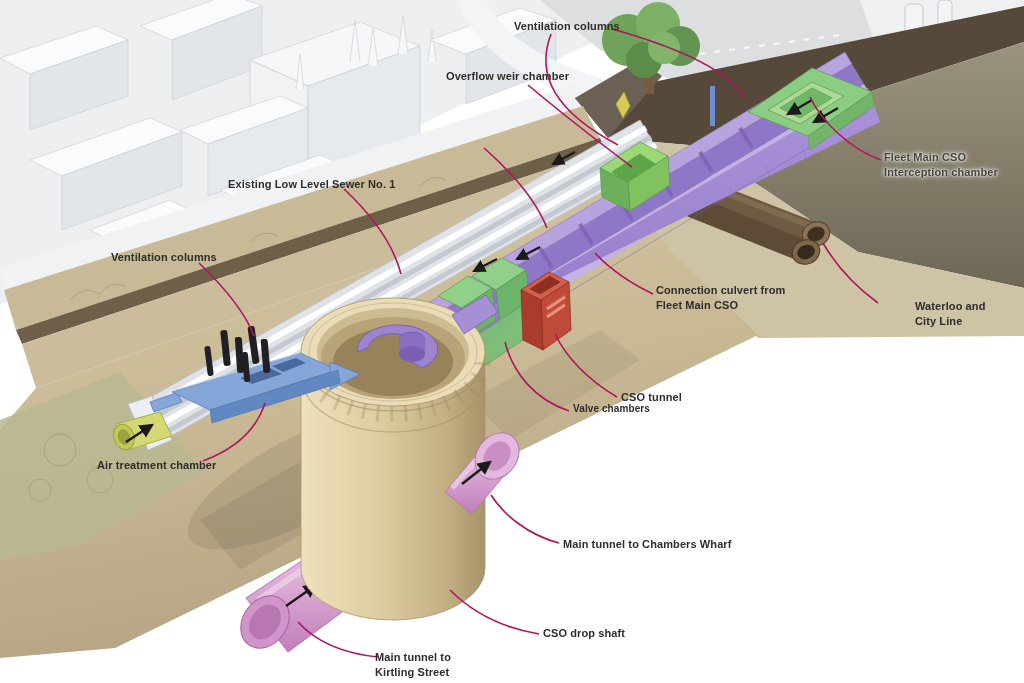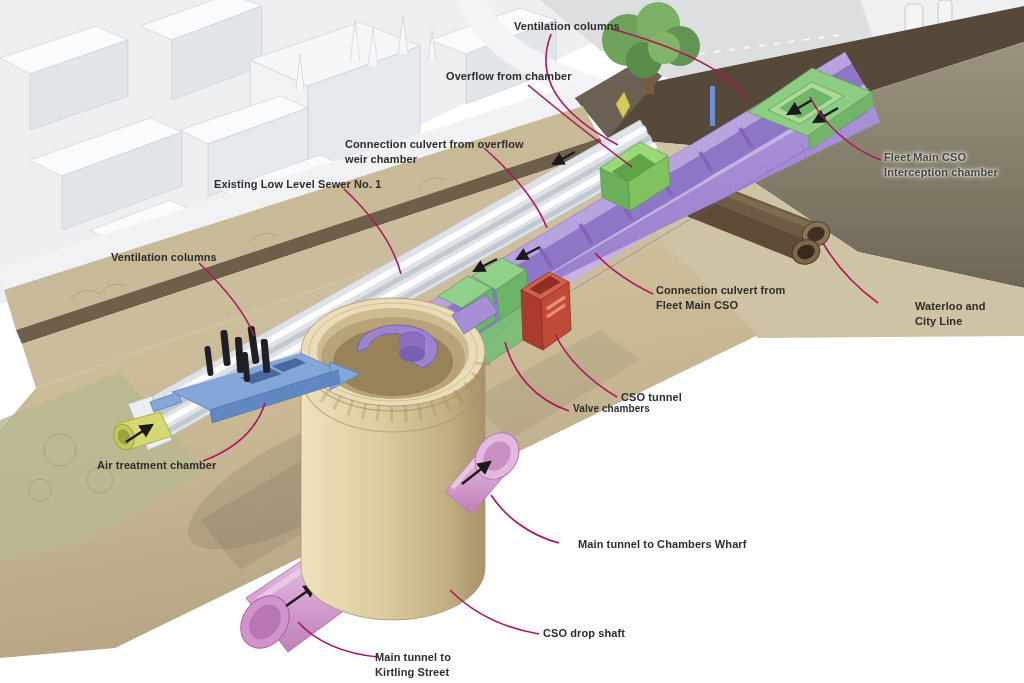--- a/index.html
+++ b/index.html
@@ -264,32 +264,30 @@
     <path d="M617,397 C588,380 566,357 555,334"></path>
     <path d="M569,411 C534,399 513,373 505,342"></path>
     <path d="M203,461 C238,448 257,428 265,403"></path>
     <path d="M559,543 C528,535 504,515 491,495"></path>
     <path d="M539,634 C503,628 473,613 450,590"></path>
     <path d="M378,657 C348,654 318,644 298,622"></path>
   </g>
 </svg>
 
 <div class="lbl" style="left:514px;top:19px">Ventilation columns</div>
-<div class="lbl" style="left:446px;top:69px">Overflow from chamber</div>
-<div class="lbl" style="left:345px;top:137px">Connection culvert from overflow
-weir chamber</div>
-<div class="lbl" style="left:214px;top:177px">Existing Low Level Sewer No. 1</div>
+<div class="lbl" style="left:446px;top:69px">Overflow weir chamber</div>
+<div class="lbl" style="left:228px;top:177px">Existing Low Level Sewer No. 1</div>
 <div class="lbl" style="left:111px;top:250px">Ventilation columns</div>
 <div class="lbl lbl-glow" style="left:884px;top:150px">Fleet Main CSO
 Interception chamber</div>
 <div class="lbl" style="left:915px;top:299px">Waterloo and
 City Line</div>
 <div class="lbl" style="left:656px;top:283px">Connection culvert from
 Fleet Main CSO</div>
 <div class="lbl" style="left:621px;top:390px">CSO tunnel</div>
 <div class="lbl lbl-big" style="left:573px;top:402px">Valve chambers</div>
 <div class="lbl" style="left:97px;top:458px">Air treatment chamber</div>
-<div class="lbl" style="left:578px;top:537px">Main tunnel to Chambers Wharf</div>
+<div class="lbl" style="left:563px;top:537px">Main tunnel to Chambers Wharf</div>
 <div class="lbl" style="left:543px;top:626px">CSO drop shaft</div>
 <div class="lbl lbl-center" style="left:375px;top:650px;width:82px">Main tunnel to
 Kirtling Street</div>
 
 </div>
 
 </body></html>

